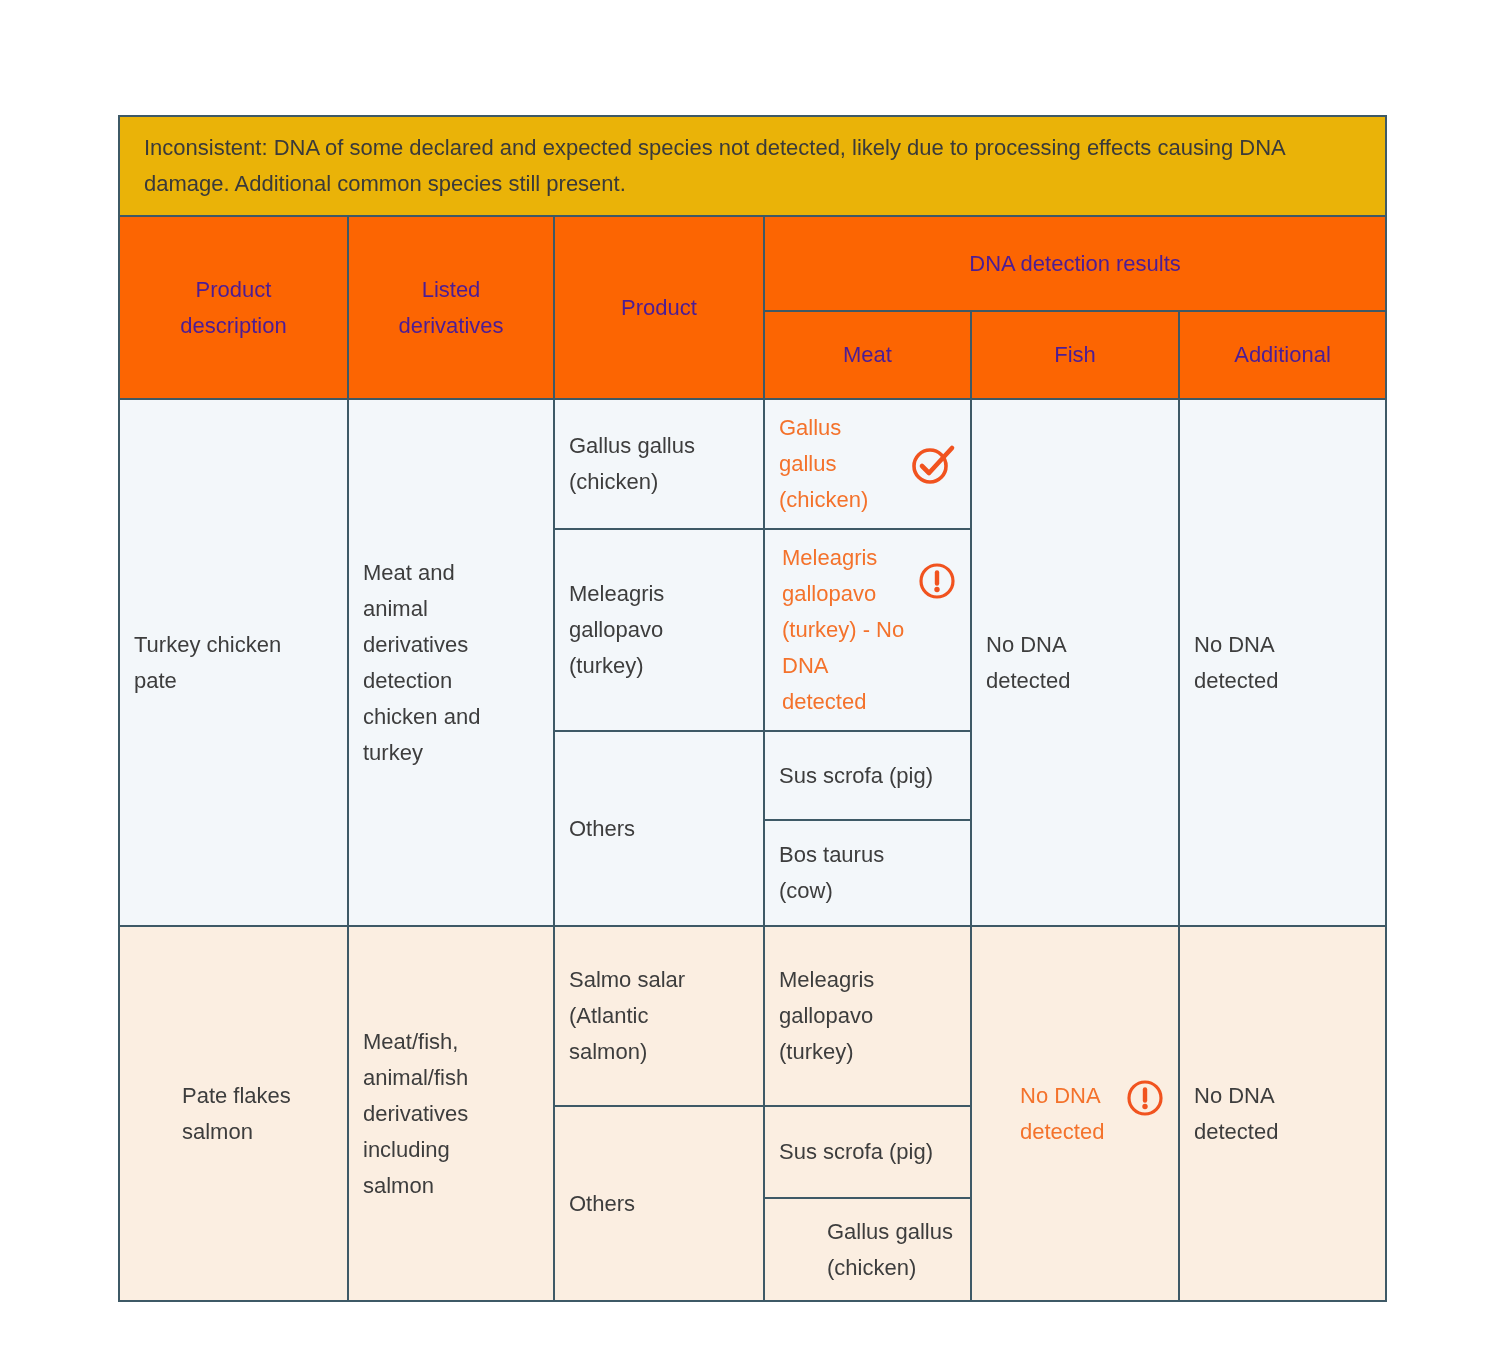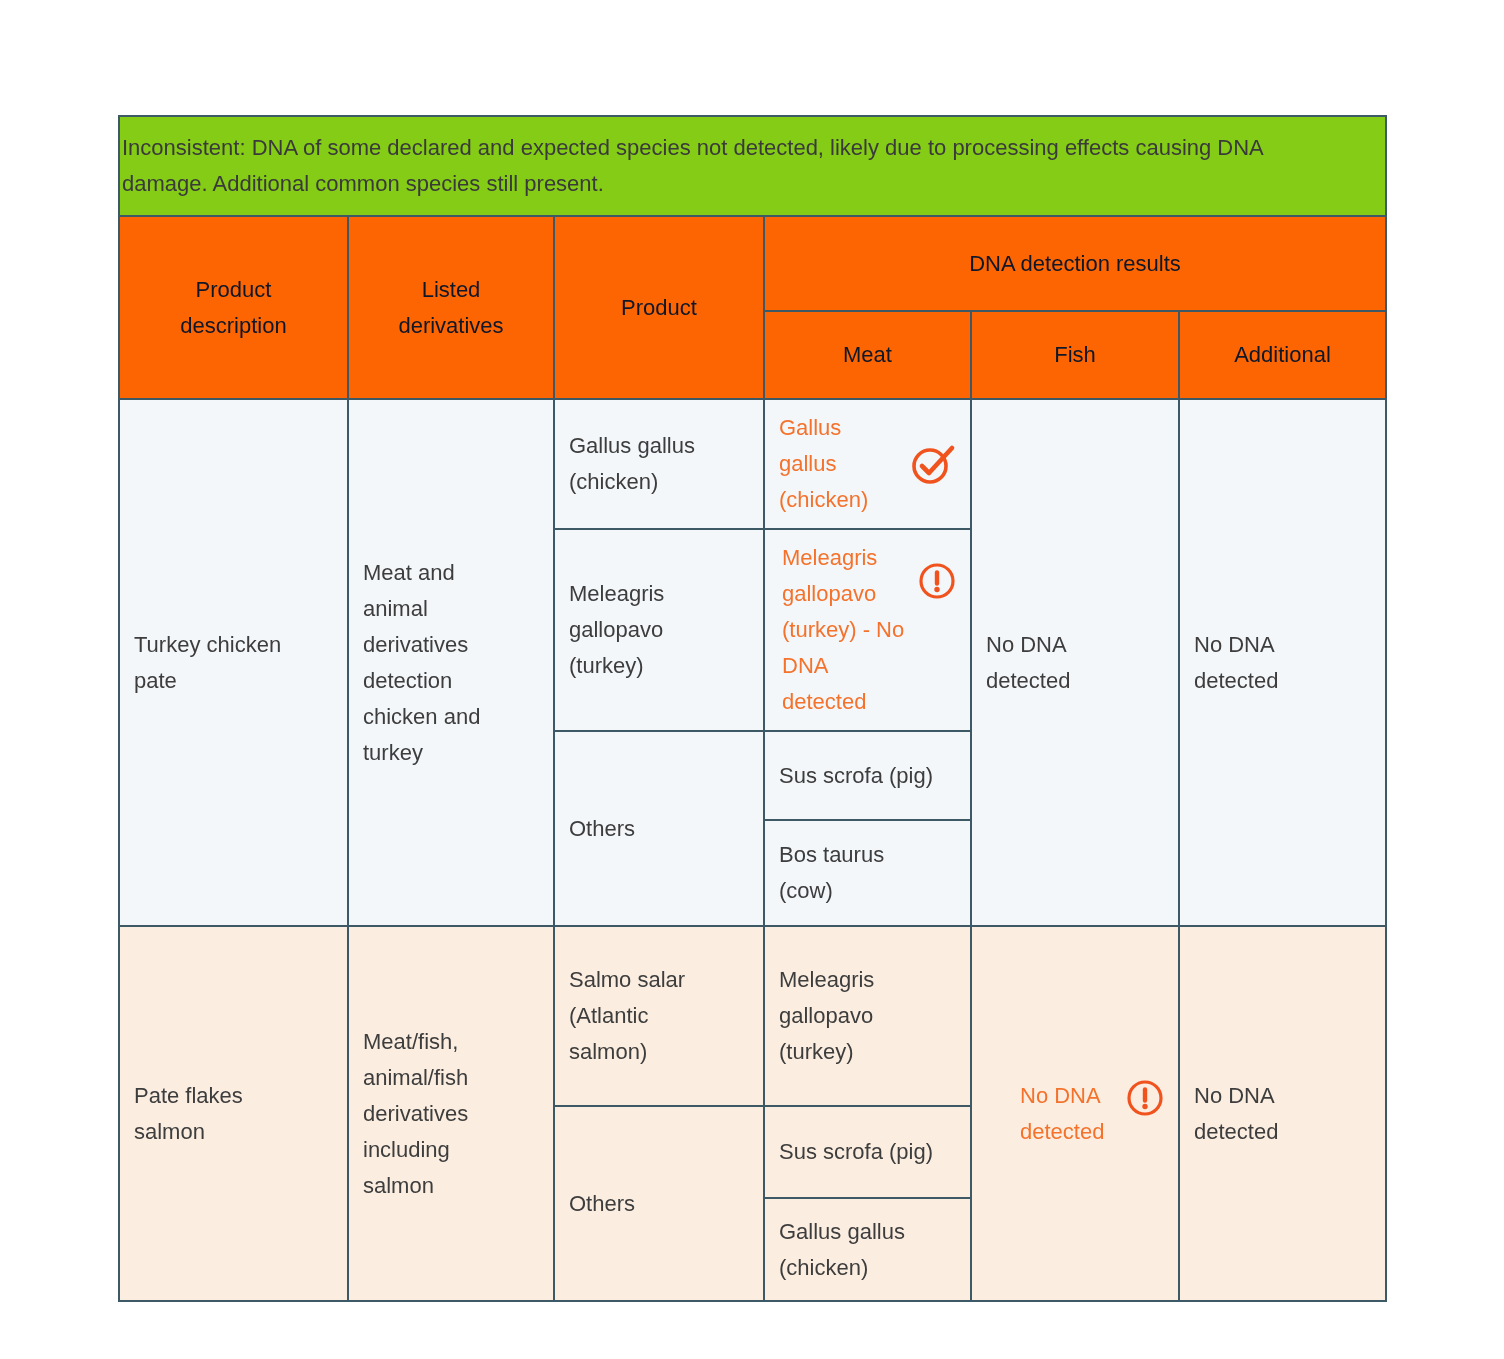--- a/index.html
+++ b/index.html
@@ -28,30 +28,30 @@
     border:2px solid var(--border);
     vertical-align:middle;
     font-size:22px;
     line-height:36px;
     font-weight:400;
     padding:10px 14px;
     overflow:hidden;
   }
   
   tr.cap td{
-    background:#84cc16;
+    background:#eab308;
     vertical-align:top;
-    padding:13px 2px;
+    padding:13px 24px;
     color:#3a3a3a;
   }
   .cap-text{display:block;max-width:1190px;}
   
   th{
     background:var(--header-bg);
-    color:#0f172a;
+    color:#4c1d95;
     text-align:center;
     padding:24px 20px;
   }
   
   tr.cap{height:100px;}
   tr.h1{height:95px;}
   tr.h2{height:88px;}
   tr.rA{height:102px;}
   tr.rB{height:173px;}
   tr.rC{height:89px;}
@@ -69,21 +69,21 @@
   .vc.top{align-items:flex-start;justify-content:flex-end;}
   .vc svg{flex:0 0 auto;}
   .icon-down{margin-top:22px;}
   .icon-line1{margin-top:1px;}
   
   .mw100{display:inline-block;max-width:100px;}
   .mw110{display:inline-block;max-width:110px;}
   .mw125{display:inline-block;max-width:125px;}
   .mw128{display:inline-block;max-width:128px;}
   .mw130{display:inline-block;max-width:130px;}
-  .mw140{display:inline-block;max-width:140px;}
+  .mw140{display:inline-block;max-width:140px;margin-left:48px;}
   .mw150{display:inline-block;max-width:150px;}
   svg .stroke{stroke:var(--icon-stroke);}
   svg .fill{fill:var(--icon-stroke);}
 </style>
 </head>
 <body>
 
 <div class="table-wrap">
   <table>
     <colgroup>

